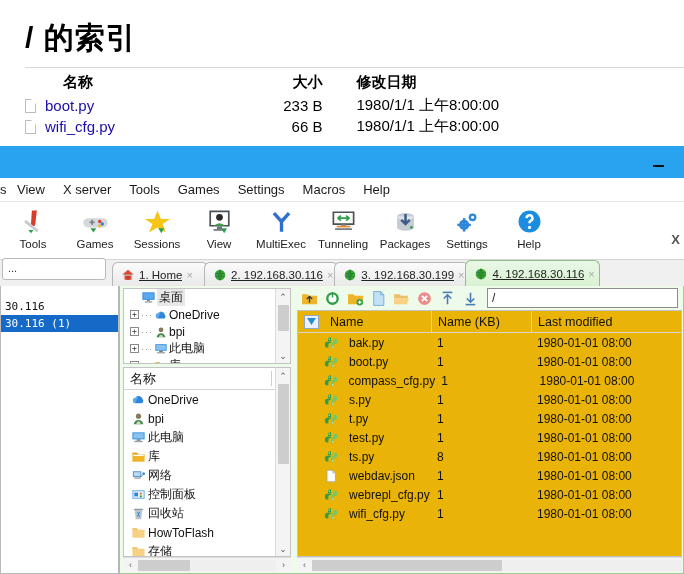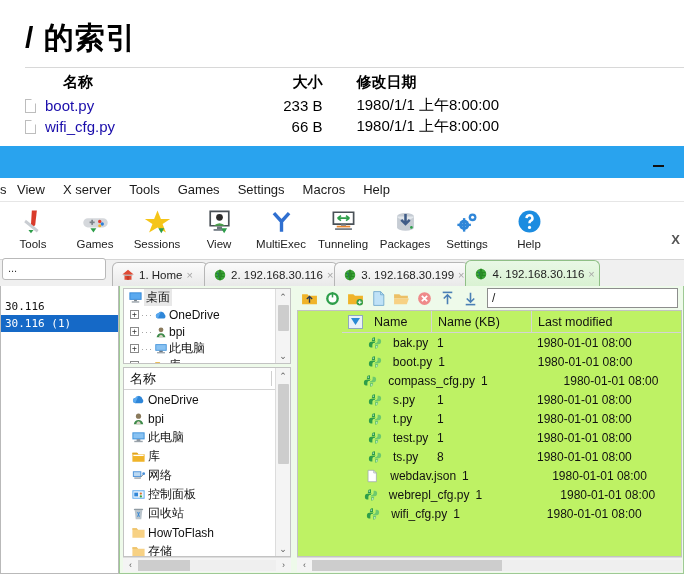--- a/index.html
+++ b/index.html
@@ -91,21 +91,21 @@
     border:1px solid #b6b6b6; border-bottom:none;
     border-top-left-radius:6px; border-top-right-radius:6px;
     margin-right:-4px; padding:0 4px 0 8px; font-size:11.5px; color:#222;
     position:relative; white-space:nowrap; overflow:hidden;
   }
   .tab.active {
     background:linear-gradient(#e9f8e6,#d9f2d2);
     border-color:#8fbf86; z-index:3; height:26px;
   }
   .tab .tab-ico { margin-right:4px; display:flex; align-items:center; }
-  .tab .tab-txt { overflow:hidden; max-width:98px; }
+  .tab .tab-txt { overflow:hidden; max-width:98px;text-decoration:underline; }
   .tab .tab-x { color:#a7a7a7; font-size:11px; margin-left:4px; }
 
   
   #moba-body { position:absolute; left:0; top:140px; right:0; bottom:0; display:flex; }
   #left-sessions {
     width:119px; background:#ffffff; border:1px solid #b9b9b9; border-top:none;
     position:relative; overflow:hidden; font-size:11.5px;
   }
   .sess-row { padding:2px 4px; white-space:nowrap; font-family:"DejaVu Sans Mono", monospace; font-size:11px; color:#111; }
   .sess-row.sel { background:#1569c7; color:#fff; }
@@ -122,21 +122,21 @@
     position:relative; overflow:hidden;
   }
   .tnode { display:flex; align-items:center; font-size:12px; color:#111; height:17px; padding-left:2px; white-space:nowrap; }
   .tnode .expander {
     width:9px; height:9px; border:1px solid #8a8a8a; background:#fff;
     font-size:8px; line-height:7px; text-align:center; color:#333; margin-right:2px;
     font-family:"DejaVu Sans Mono", monospace;
   }
   .tnode .dots { width:11px; color:#9a9a9a; font-size:9px; letter-spacing:1px; overflow:hidden; }
   .tnode .tico { width:17px; display:flex; align-items:center; justify-content:center; }
-  .tnode.root { padding-left:3px; }
+  .tnode.root { padding-left:16px; }
   .tnode.root .tlabel { background:#e8e8e8; padding:0 2px; }
 
   #tree-list {
     flex:1; background:#fff; border:1px solid #c3c3c3; margin:3px 1px 0 3px;
     position:relative; overflow:hidden;
   }
   #tree-list-hdr {
     height:22px; border-bottom:1px solid #d4d4d4; display:flex; align-items:center;
     font-size:13px; color:#111; padding-left:6px; position:relative;
   }
@@ -162,21 +162,21 @@
   #files-col { flex:1; display:flex; flex-direction:column; background:#eefaea; min-width:0; }
   #sftp-toolbar {
     height:24px; display:flex; align-items:center; gap:4px; padding:2px 2px 2px 4px;
   }
   .sico { width:19px; height:19px; display:flex; align-items:center; justify-content:center; }
   #path-input {
     flex:1; height:20px; background:#fff; border:1px solid #8d8d8d;
     font-size:12px; color:#222; padding:1px 4px; margin-left:3px; margin-right:3px;
     display:flex; align-items:center; font-family:"Liberation Sans", sans-serif;
   }
-  #files-wrap { flex:1; background:#bef264; border:1px solid #c3c3c3; margin:0 1px 0 1px; position:relative; overflow:hidden;padding-left:44px; }
+  #files-wrap { flex:1; background:#eab308; border:1px solid #c3c3c3; margin:0 1px 0 1px; position:relative; overflow:hidden; }
   #files-hdr { height:22px; display:flex; align-items:center; border-bottom:1px solid #d4d4d4; font-size:12.5px; color:#111; }
   #files-hdr .hcell { padding-left:6px; position:relative; height:22px; display:flex; align-items:center; }
   #files-hdr .hcell.sel-box { width:26px; justify-content:center; padding-left:0; }
   #files-hdr .hcell.c-name { flex:1; }
   #files-hdr .hcell.c-size { width:100px; border-left:1px solid #d4d4d4; }
   #files-hdr .hcell.c-mod { width:150px; border-left:1px solid #d4d4d4; }
   .hdr-check { width:15px; height:14px; border:1px solid #8fa8c0; background:#eaf1f8; display:flex; align-items:center; justify-content:center; }
   .frow { display:flex; align-items:center; height:19px; font-size:12px; color:#111; }
   .frow .fc.sel-box { width:26px; }
   .frow .fc.c-name { flex:1; display:flex; align-items:center; gap:11px; }

